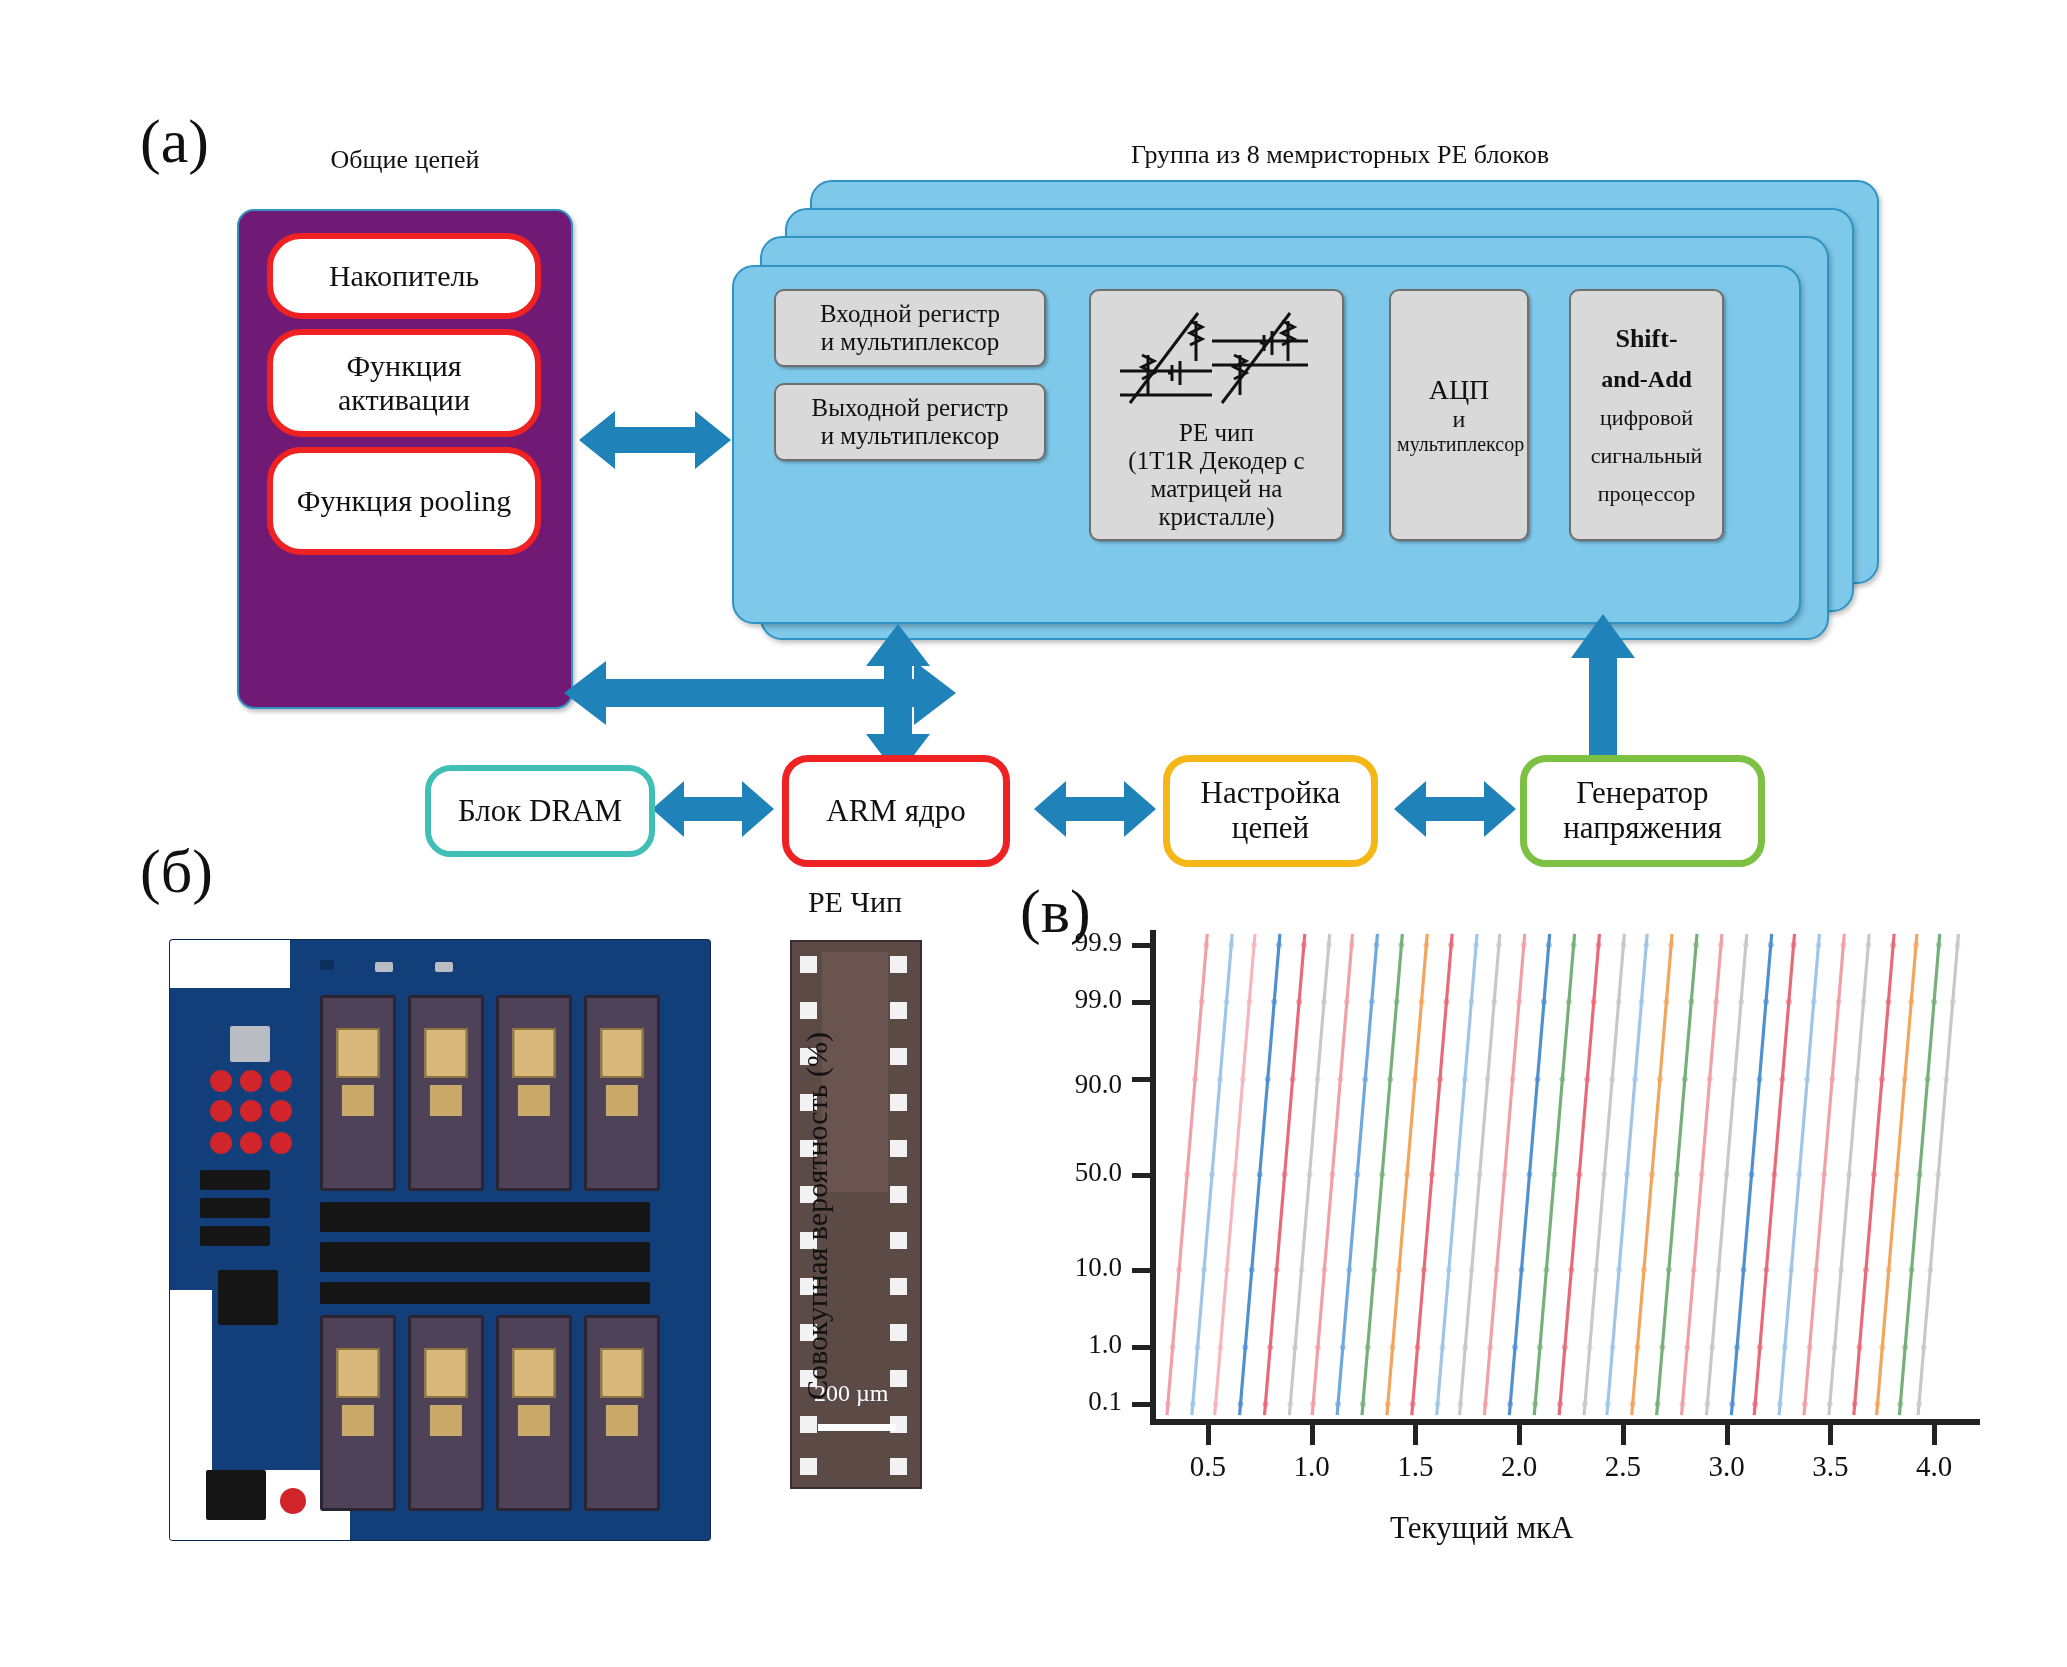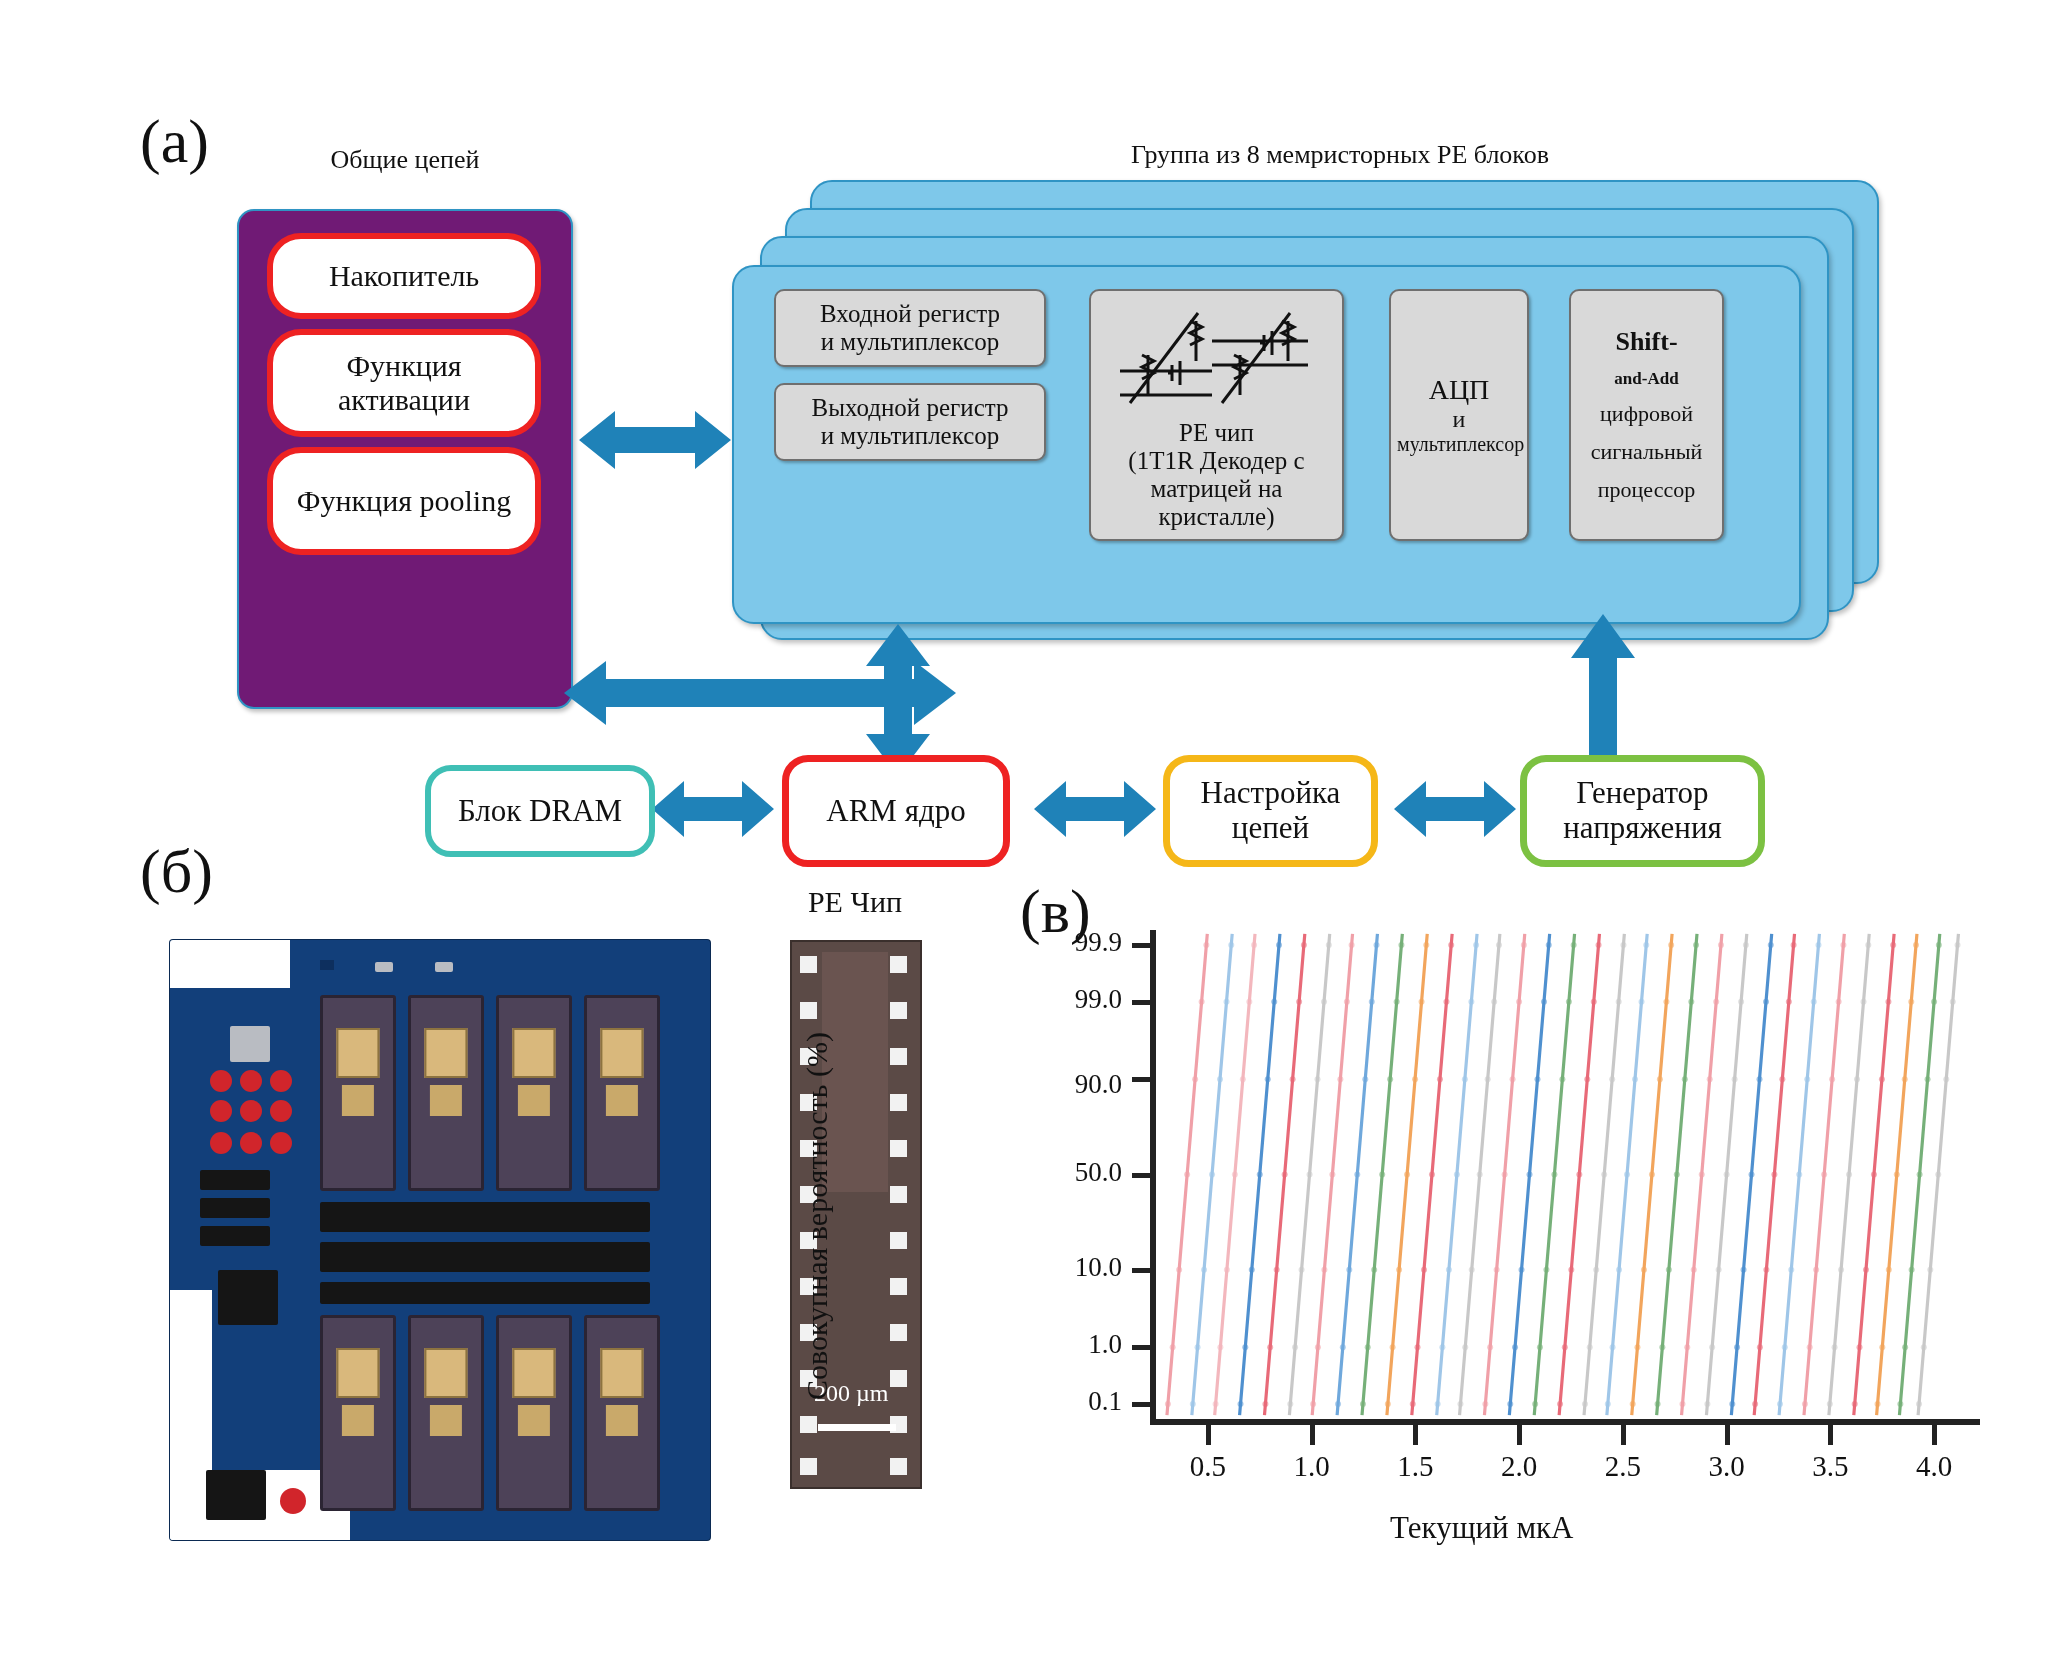--- a/index.html
+++ b/index.html
@@ -149,21 +149,21 @@
     </div>
 
     <div class="pe-sub" style="left:655px;top:22px;width:140px;height:252px;">
       <span class="l" style="font-size:28px;">АЦП</span>
       <span class="l" style="font-size:24px;">и</span>
       <span class="l" style="font-size:20px;">мультиплексор</span>
     </div>
 
     <div class="pe-sub" style="left:835px;top:22px;width:155px;height:252px;gap:12px;">
       <span class="l" style="font-size:26px;font-weight:bold;">Shift-</span>
-      <span class="l" style="font-size:17px;font-weight:bold;">and-Add</span>
+      <span class="l" style="font-size:24px;font-weight:bold;">and-Add</span>
       <span class="l" style="font-size:22px;">цифровой</span>
       <span class="l" style="font-size:22px;">сигнальный</span>
       <span class="l" style="font-size:22px;">процессор</span>
     </div>
   </div>
 
   <svg class="arrow" style="left:575px;top:405px;" width="160" height="70">
     <path d="M4 35 L40 6 L40 22 L120 22 L120 6 L156 35 L120 64 L120 48 L40 48 L40 64 Z" fill="#1f82b8"></path>
   </svg>
 

